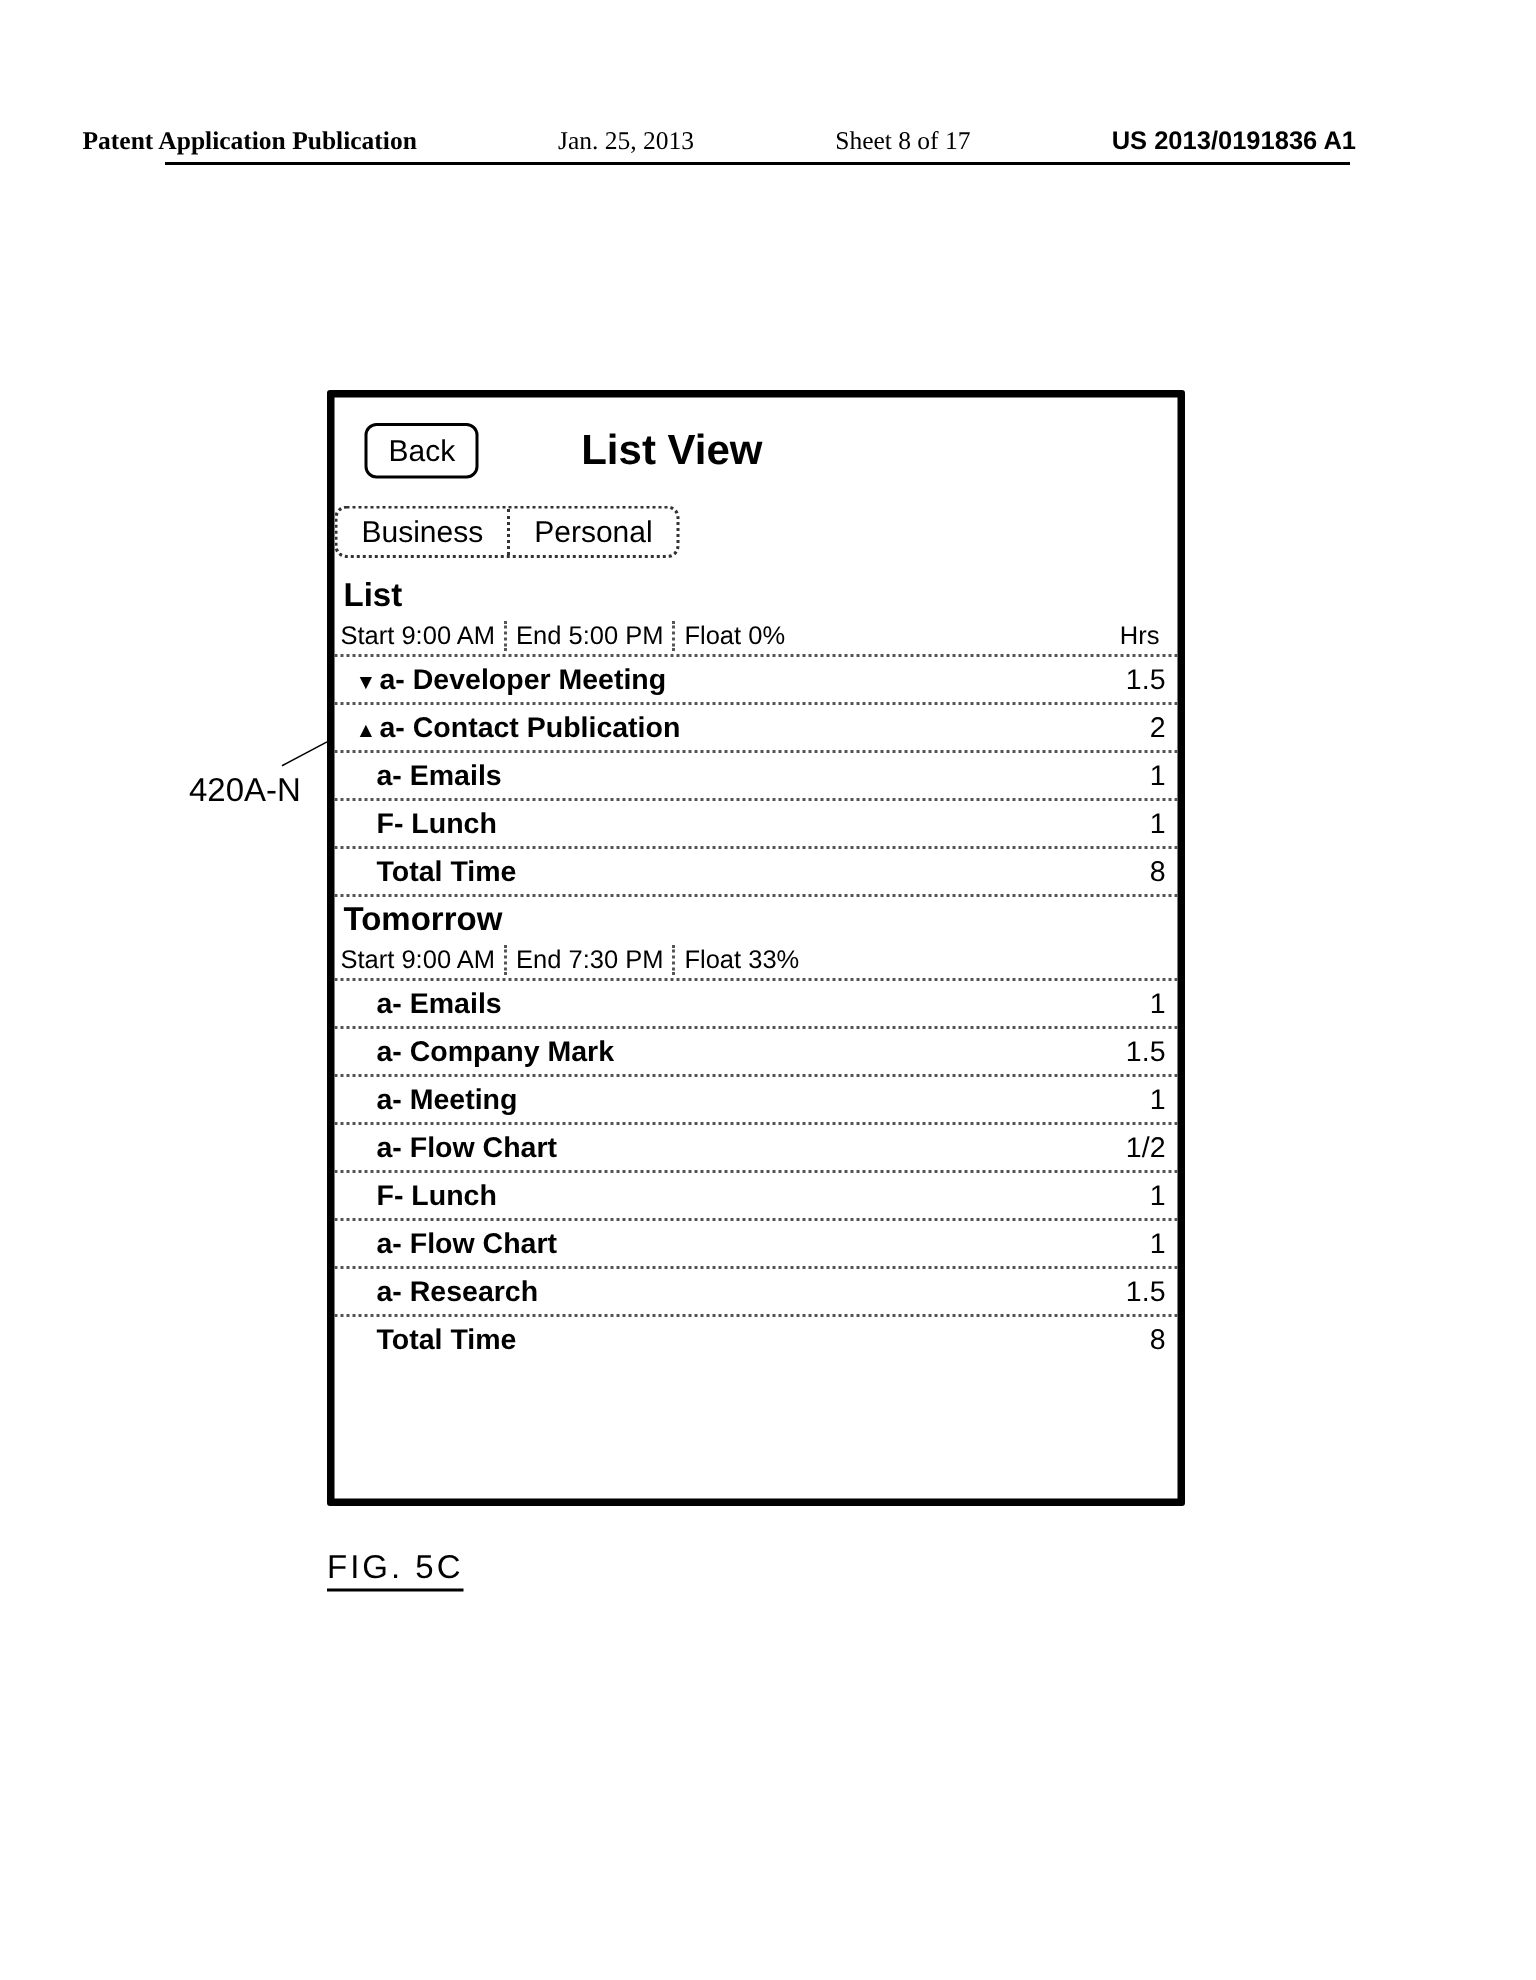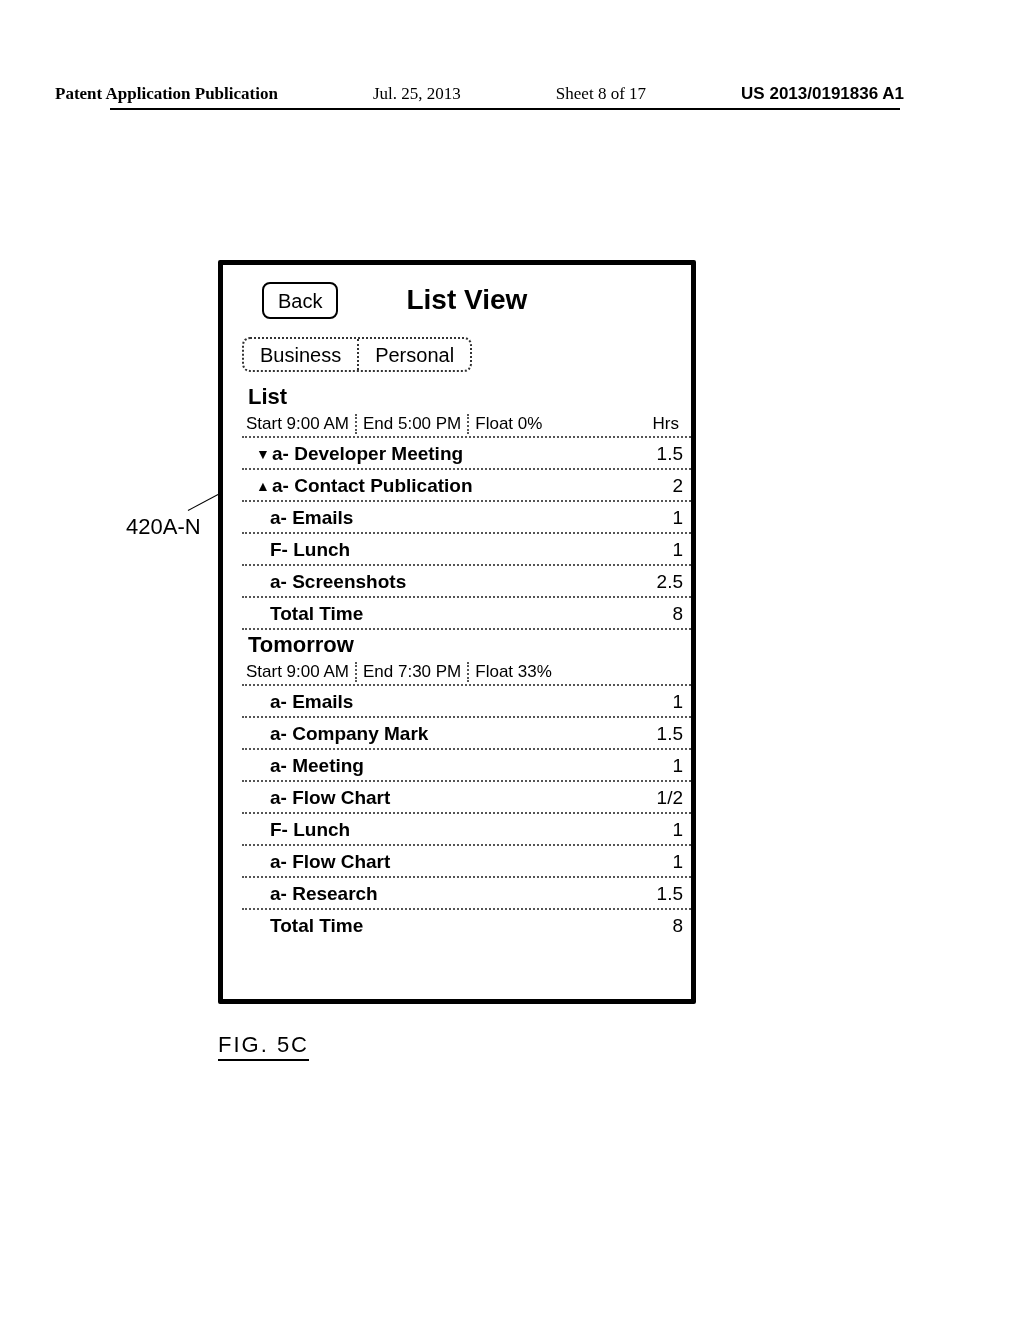--- a/index.html
+++ b/index.html
@@ -40,27 +40,26 @@
   .callout-label {
     position: absolute;
     font-family: Arial, sans-serif;
     font-size: 22px;
   }
 
   .device {
     position: absolute;
     top: 260px;
     left: 218px;
-    width: 478px;
+    width: 572px;
     height: 744px;
     border: 5px solid #000;
     box-sizing: border-box;
     border-radius: 2px;
     padding-top: 4px;
-    padding-left: 19px;
   }
 
   .topbar {
     height: 62px;
     display: flex;
     align-items: center;
     padding-left: 20px;
     gap: 8px;
   }
   .back-btn {
@@ -174,21 +173,21 @@
     border-bottom: 2px solid #000;
     padding-bottom: 1px;
   }
 </style>
 </head>
 <body>
 <div class="page">
 
 <div class="hdr">
   <span><b>Patent Application Publication</b></span>
-  <span>Jul. 25, 2013</span>
+  <span>Jan. 25, 2013</span>
   <span>Sheet 8 of 17</span>
   <span class="pubnum"><b>US 2013/0191836 A1</b></span>
 </div>
 <div class="hdr-line"></div>
 
 <div class="callout-label" style="top:514px; left:126px;">420A-N</div>
 <div class="callout-leader" style="top:510px; left:188px; width:34px; transform: rotate(-28deg);"></div>
 
 <div class="device">
 
@@ -225,24 +224,20 @@
   </div>
   <div class="list-row indent">
     <span class="label">a- Emails</span>
     <span class="hrs">1</span>
   </div>
   <div class="list-row indent">
     <span class="label">F- Lunch</span>
     <span class="hrs">1</span>
   </div>
   <div class="list-row indent">
-    <span class="label">a- Screenshots</span>
-    <span class="hrs">2.5</span>
-  </div>
-  <div class="list-row indent">
     <span class="label">Total Time</span>
     <span class="hrs">8</span>
   </div>
 
   <div class="section-head">Tomorrow</div>
   <div class="stats-row">
     <span class="stats-cell">Start 9:00 AM</span>
     <span class="stats-cell">End 7:30 PM</span>
     <span class="stats-cell">Float 33%</span>
     <span class="stats-spacer"></span>

